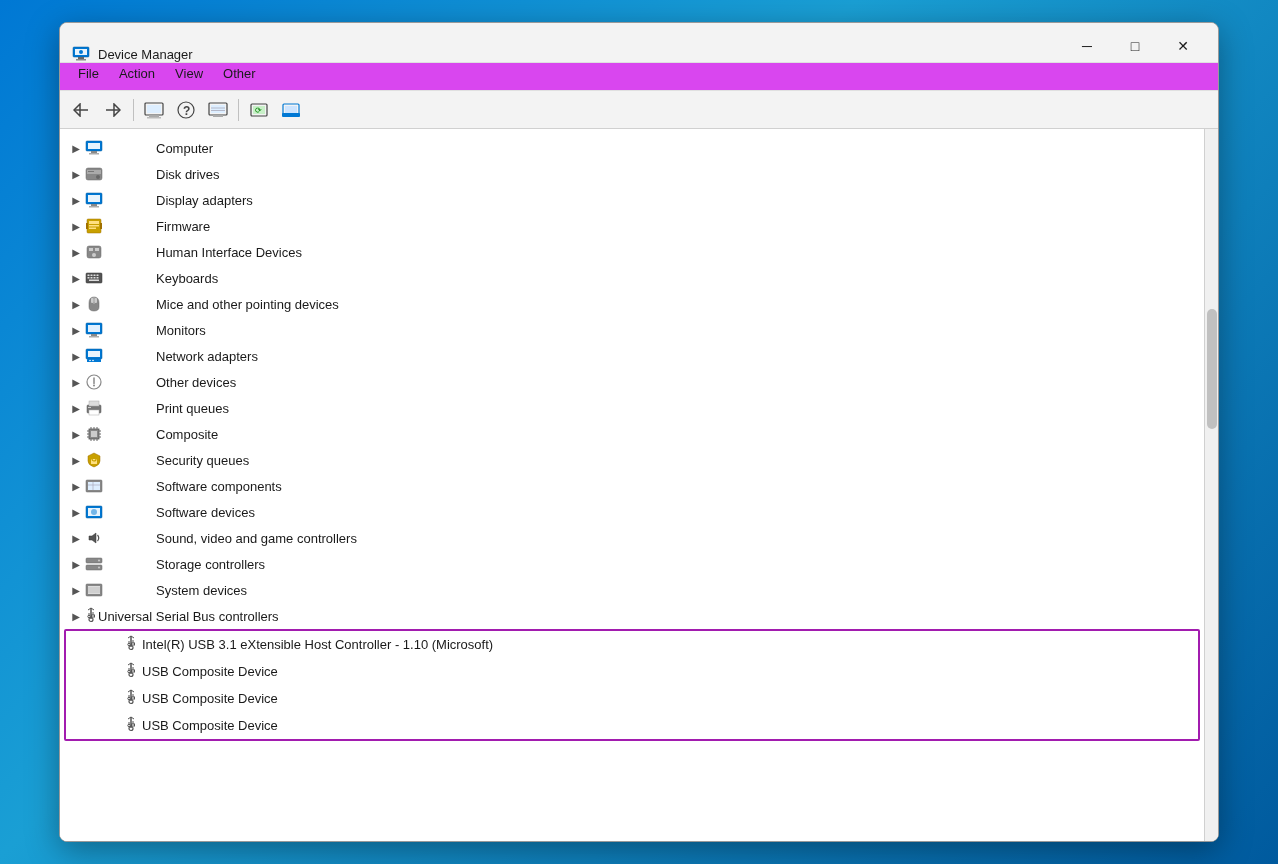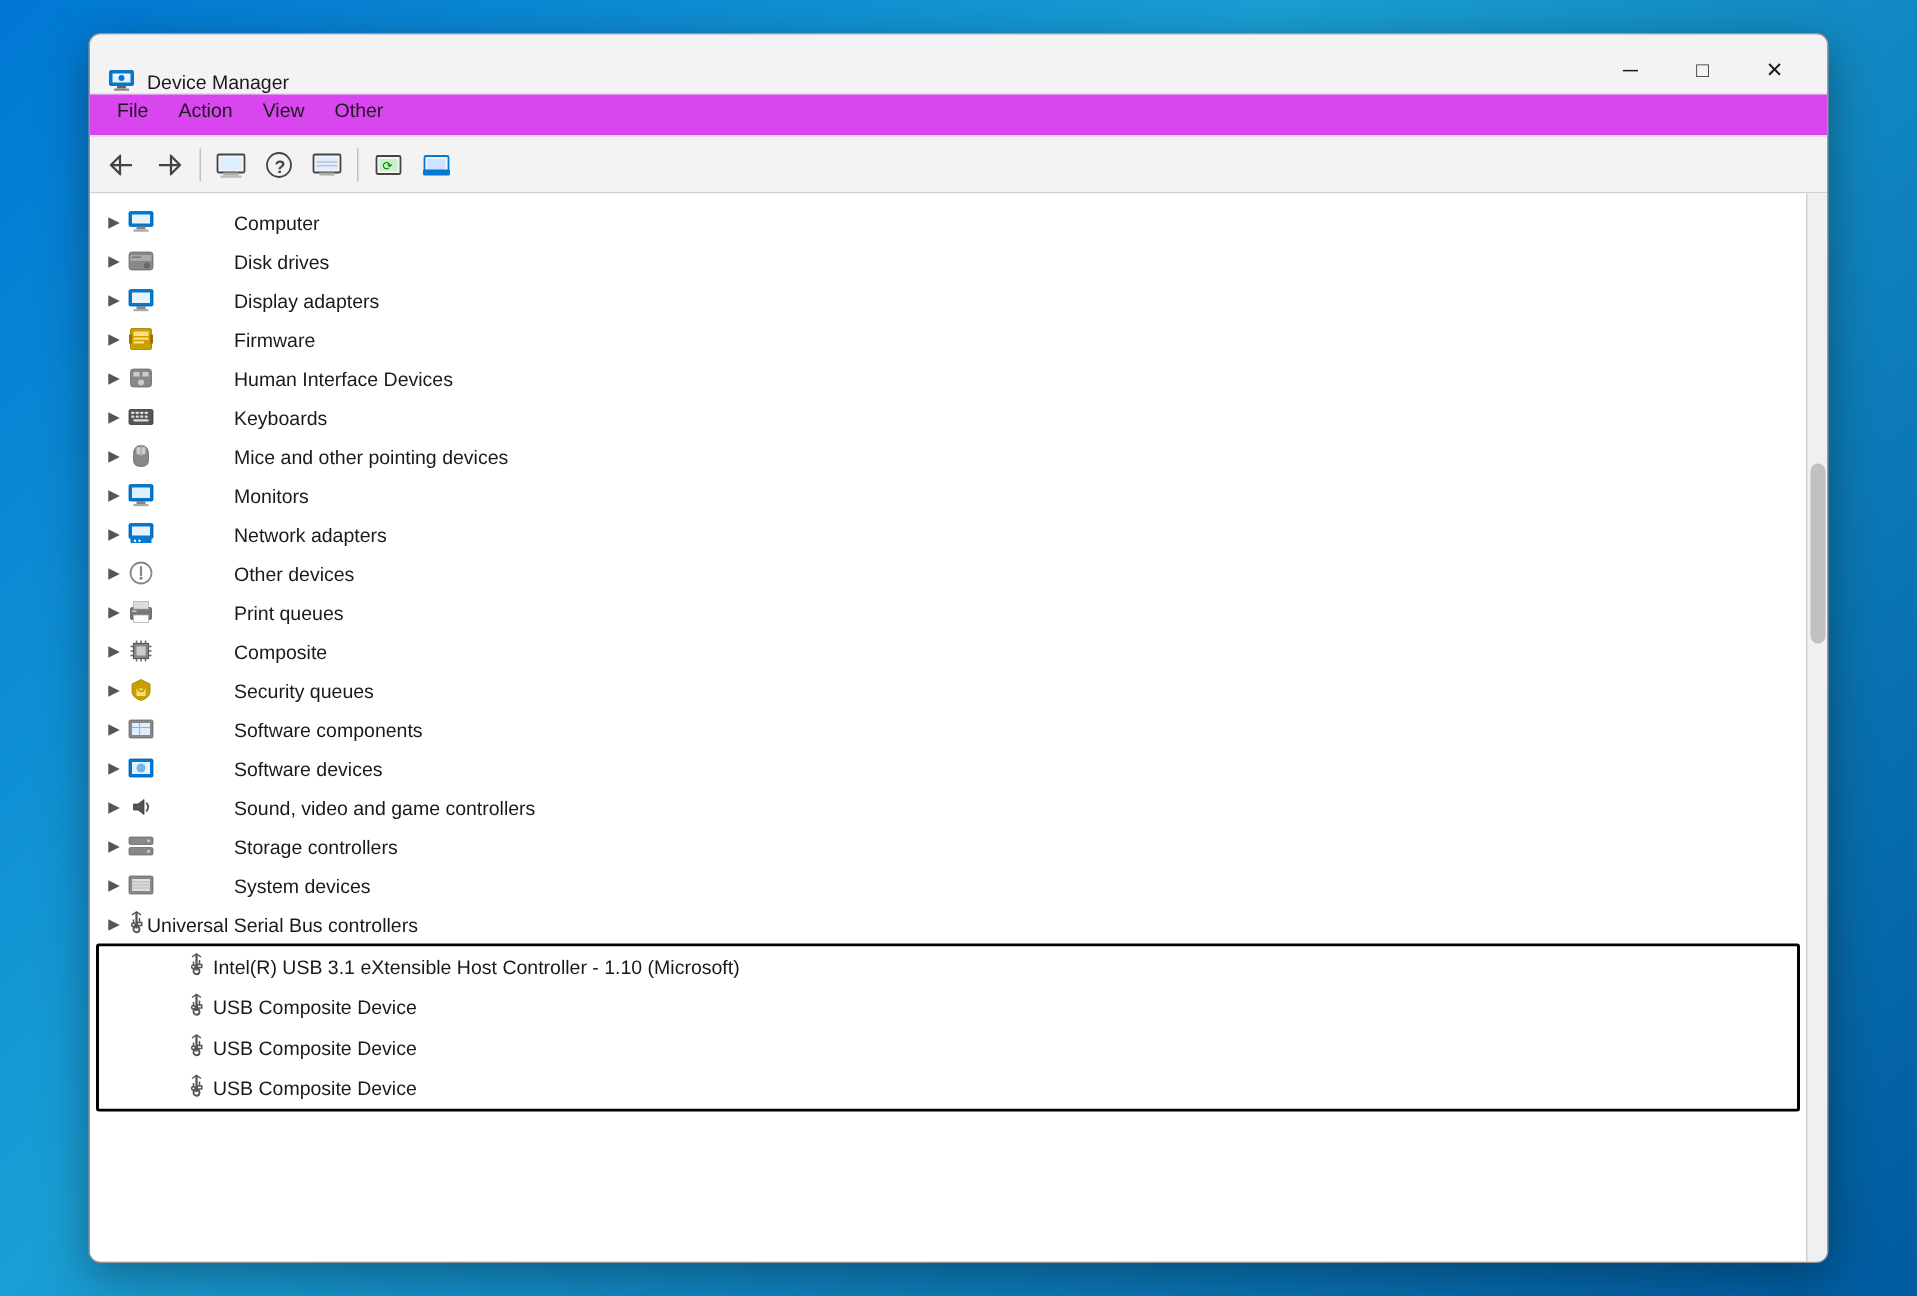--- a/index.html
+++ b/index.html
@@ -527,21 +527,21 @@
               <line x1="5" y1="6" x2="5" y2="9" stroke="#555" stroke-width="1"></line>
               <circle cx="5" cy="9.5" r="1.2" fill="none" stroke="#555" stroke-width="1"></circle>
               <line x1="9" y1="5" x2="9" y2="8" stroke="#555" stroke-width="1"></line>
               <rect x="7.5" y="8" width="3" height="2" fill="none" stroke="#555" stroke-width="1"></rect>
               <circle cx="7" cy="12.5" r="2" fill="none" stroke="#555" stroke-width="1.2"></circle>
             </svg>
         </span>
         <span class="item-label">Universal Serial Bus controllers</span>
       </div>
 
-      <div style="border: 2px solid #000000; margin: 0 4px 4px 4px; border-radius: 2px;">
+      <div style="border: 2px solid #a21caf; margin: 0 4px 4px 4px; border-radius: 2px;">
 
         <div class="usb-child">
           <span class="item-icon" style="margin-right:4px;flex-shrink:0;">
             <svg width="14" height="16" viewBox="0 0 14 16">
                 <path d="M7 1 L7 12" stroke="#555" stroke-width="1.5"></path>
                 <path d="M4 3 L7 1 L10 3" fill="none" stroke="#555" stroke-width="1"></path>
                 <line x1="5" y1="6" x2="5" y2="9" stroke="#555" stroke-width="1"></line>
                 <circle cx="5" cy="9.5" r="1.2" fill="none" stroke="#555" stroke-width="1"></circle>
                 <line x1="9" y1="5" x2="9" y2="8" stroke="#555" stroke-width="1"></line>
                 <rect x="7.5" y="8" width="3" height="2" fill="none" stroke="#555" stroke-width="1"></rect>

